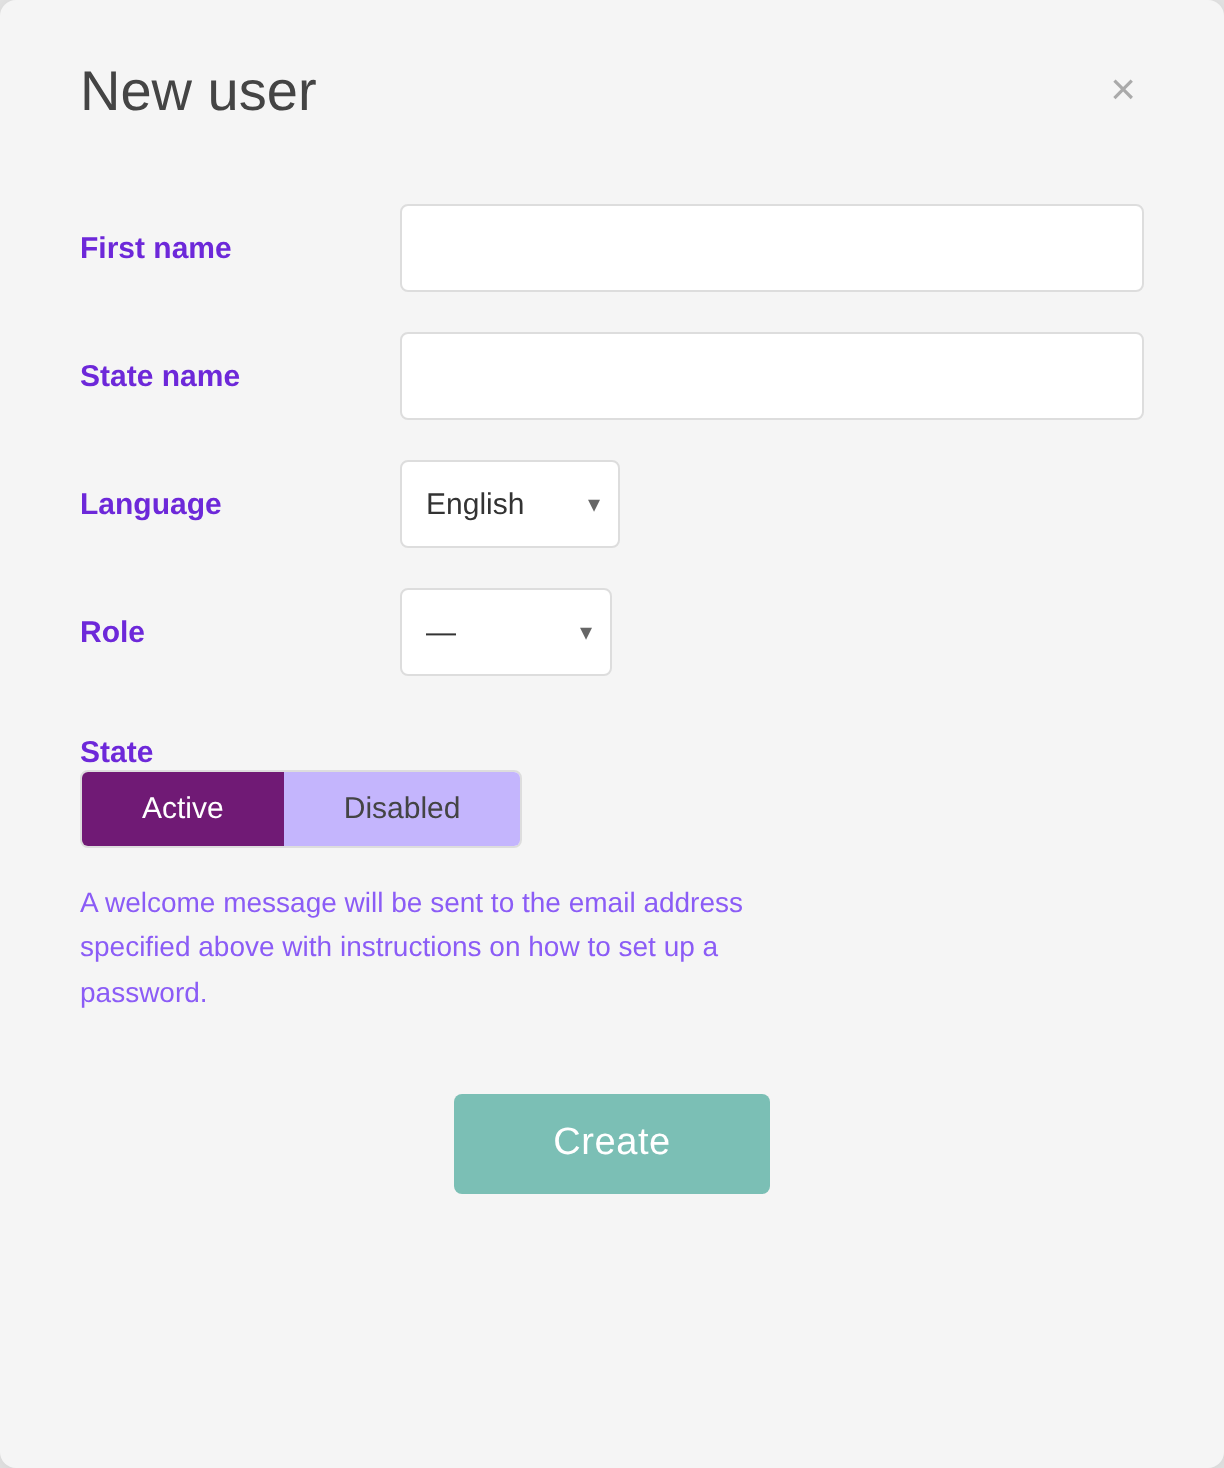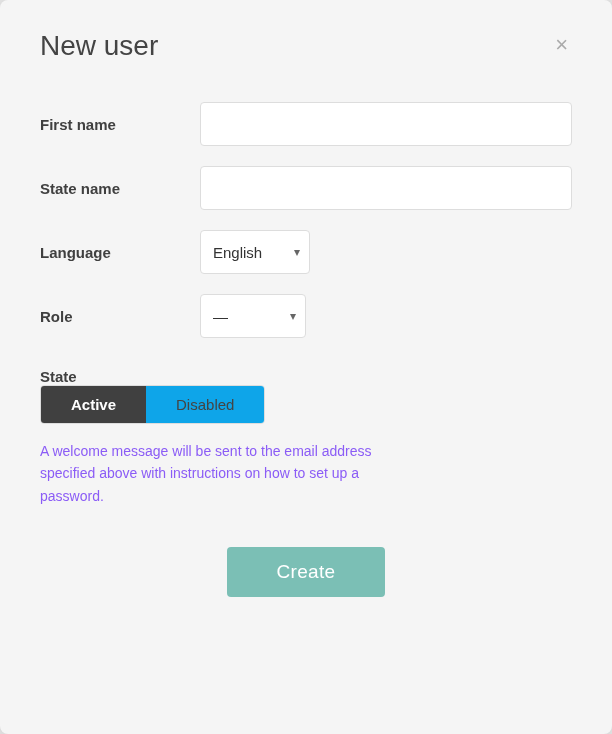--- a/index.html
+++ b/index.html
@@ -53,21 +53,21 @@
     .form-row {
       display: flex;
       align-items: center;
       margin-bottom: 20px;
     }
 
     .form-label {
       width: 160px;
       font-size: 15px;
       font-weight: 600;
-      color: #404040;
+      color: #6d28d9;
       flex-shrink: 0;
     }
 
     .form-control {
       flex: 1;
       height: 44px;
       border: 1.5px solid #ddd;
       border-radius: 4px;
       background: #fff;
       padding: 0 12px;
@@ -130,31 +130,31 @@
       border-radius: 4px;
       overflow: hidden;
       background: #fff;
       width: fit-content;
       margin-bottom: 16px;
     }
 
     .toggle-btn {
       padding: 10px 30px;
       border: none;
-      background: #0ea5e9;
+      background: #c4b5fd;
       cursor: pointer;
       font-size: 15px;
       color: #444;
       font-weight: 400;
     }
 
     .toggle-btn.active {
-      background: #404040;
+      background: #701a75;
       color: #fff;
-      font-weight: 700;
+      font-weight: 400;
     }
 
     .welcome-message {
       font-size: 14px;
       color: #8b5cf6;
       line-height: 1.6;
       max-width: 340px;
     }
 
     .create-btn-row {

